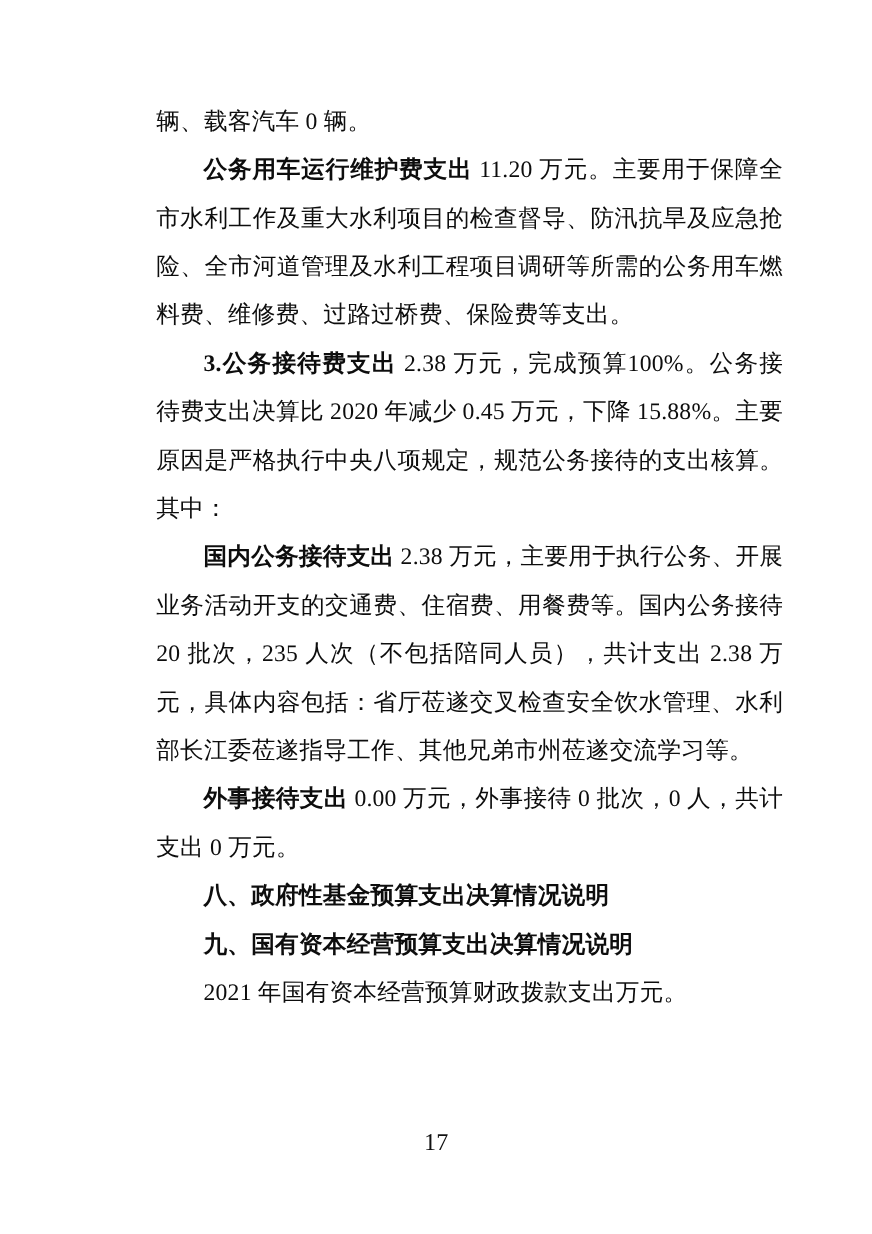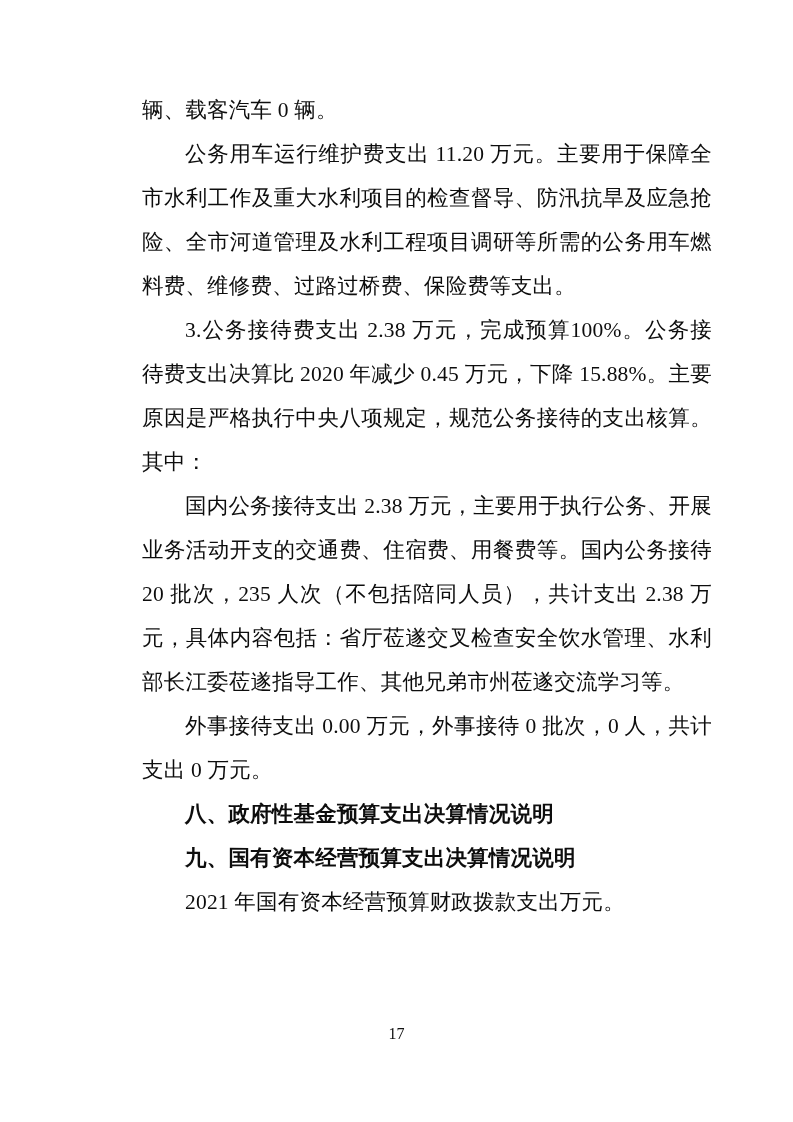--- a/index.html
+++ b/index.html
@@ -30,33 +30,33 @@
     font-size: 21.5px;
     line-height: 44px;
     text-align: justify;
     text-justify: inter-ideograph;
     letter-spacing: 0.2px;
   }
   .indent {
     text-indent: 43px;
   }
   .bold {
-    font-weight: normal;
+    font-weight: bold;
   }
   .heading {
     font-weight: bold;
     text-indent: 43px;
   }
   .pagenum {
     position: absolute;
     left: 0;
     right: 0;
     top: 1025px;
     text-align: center;
-    font-size: 16px;
+    font-size: 22px;
     font-family: "Liberation Serif", "DejaVu Serif", serif;
     color: #111;
   }
 </style>
 </head>
 <body>
 
 <div class="page">
   <div class="content">
 

